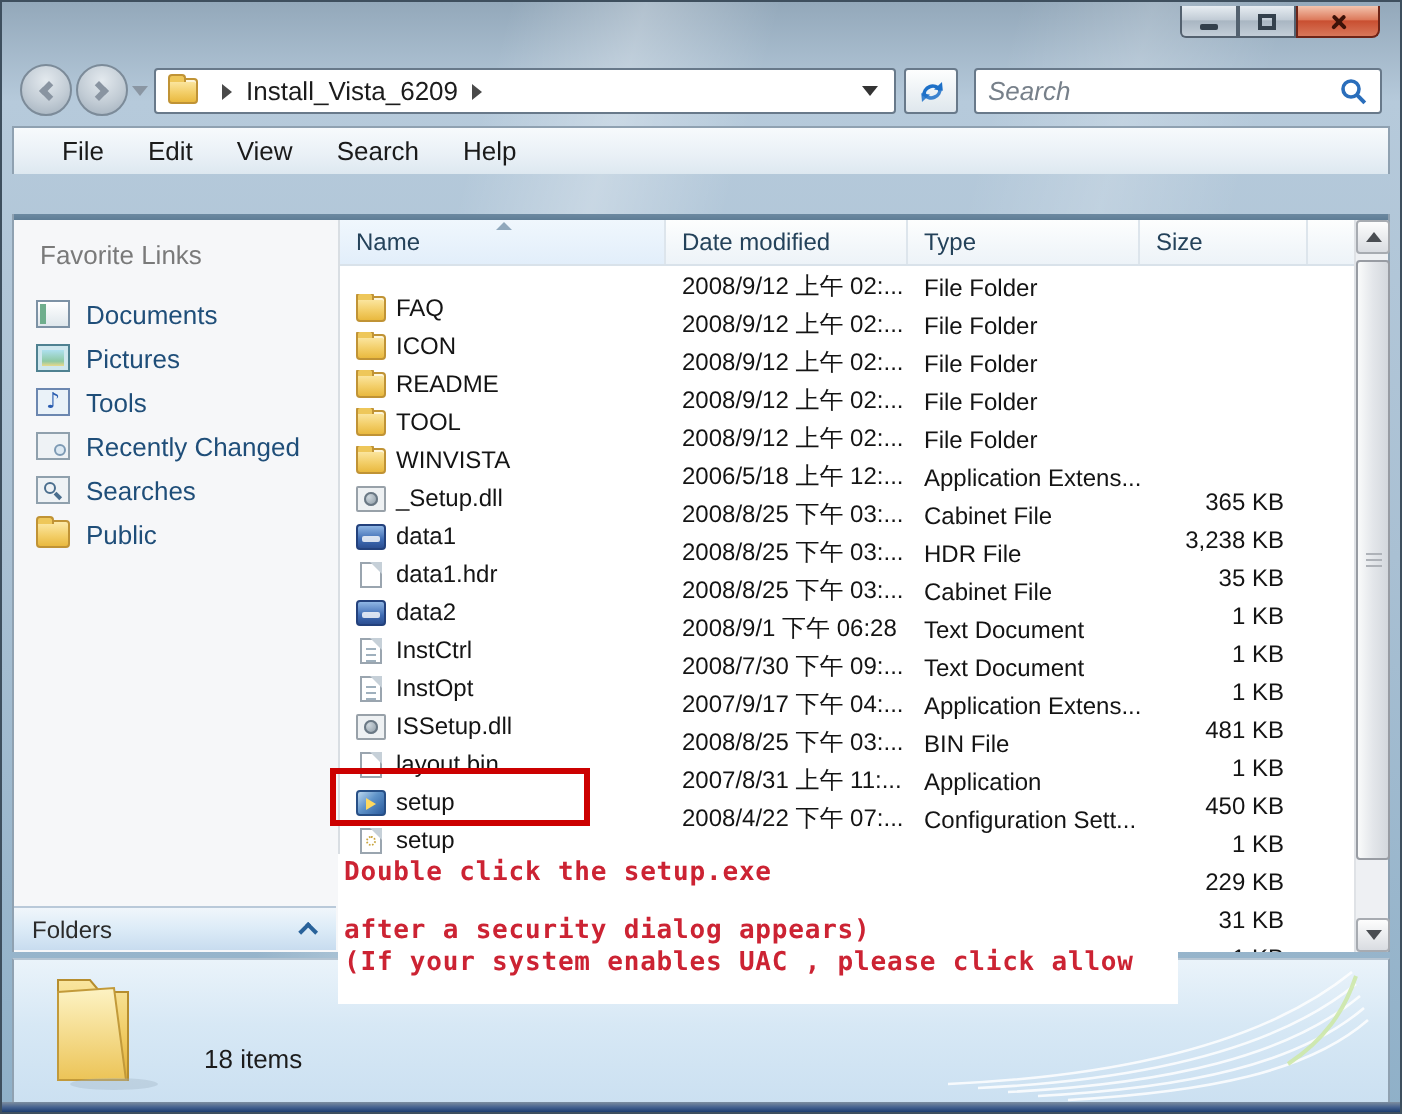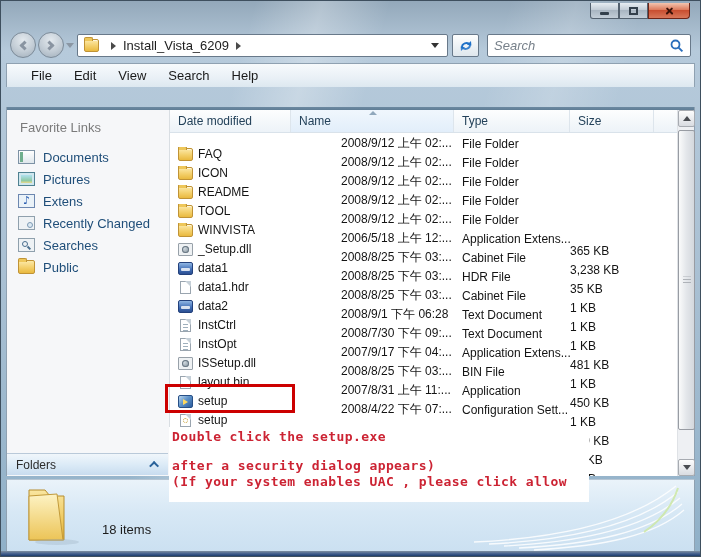--- a/index.html
+++ b/index.html
@@ -118,21 +118,21 @@
   .h-size{width:84px;}
   .h-fill{flex:1;border-right:none;}
   .sort-arrow{position:absolute;left:78px;top:1px;width:0;height:0;
     border-left:4px solid transparent;border-right:4px solid transparent;border-bottom:4px solid #90a8bc;}
   .rows{position:absolute;left:0;top:24px;right:17px;bottom:0;overflow:hidden;font-size:12px;color:#141414;}
   .frow{height:19px;display:flex;align-items:center;}
   .cell{box-sizing:border-box;padding-left:8px;white-space:nowrap;overflow:hidden;}
   .c-name{width:163px;display:flex;align-items:center;margin-top:21px;}
   .c-date{width:121px;}
   .c-type{width:116px;}
-  .c-size{width:84px;text-align:left;padding-right:12px;padding-left:0;margin-top:24px;}
+  .c-size{width:84px;text-align:right;padding-right:12px;padding-left:0;margin-top:24px;}
 
   
   .ficon{position:relative;display:inline-block;width:15px;height:13px;margin-right:5px;flex:none;box-sizing:border-box;}
   .folder-icon{background:linear-gradient(180deg,#fce9a8 0%,#f3cf6a 55%,#e9b93f 100%);border:1px solid #c09335;border-radius:1px 2px 2px 2px;box-shadow:inset 0 1px 0 rgba(255,255,255,.6);}
   .folder-icon::before{content:"";position:absolute;top:-3px;left:-1px;width:7px;height:3px;background:#eec75a;border:1px solid #c09335;border-bottom:none;border-radius:2px 2px 0 0;}
   .dll-icon{background:#eef1f3;border:1px solid #98a1a9;border-radius:1px;}
   .dll-icon::after{content:"";position:absolute;left:3px;top:2px;width:7px;height:7px;border-radius:50%;
     background:radial-gradient(circle at 35% 35%,#cfd8de,#7d8c98);box-shadow:inset 0 0 0 1px #6a7884;}
   .cabinet-icon{background:linear-gradient(180deg,#8fb6e4 0%,#3f6cb4 60%,#2c4f92 100%);border:1px solid #23417c;border-radius:2px;}
   .cabinet-icon::after{content:"";position:absolute;left:2px;right:2px;top:5px;height:3px;background:rgba(255,255,255,.8);border-radius:1px;}
@@ -260,21 +260,21 @@
           <div class="side-item">
             <span class="side-icon documents-icon"></span>
             <span>Documents</span>
           </div>
           <div class="side-item">
             <span class="side-icon pictures-icon"></span>
             <span>Pictures</span>
           </div>
           <div class="side-item">
             <span class="side-icon music-icon">♪</span>
-            <span>Extens</span>
+            <span>Tools</span>
           </div>
           <div class="side-item">
             <span class="side-icon recently-changed-icon"></span>
             <span>Recently Changed</span>
           </div>
           <div class="side-item">
             <span class="side-icon searches-icon"></span>
             <span>Searches</span>
           </div>
           <div class="side-item">
@@ -283,27 +283,27 @@
           </div>
         </div>
       <div class="folders-bar">
         <span>Folders</span>
         <span class="chev-up"></span>
       </div>
     </div>
 
     <div class="filelist">
       <div class="lheader">
-        <div class="hcell h-date">
-            <span>Date modified</span>
-          </div>
         <div class="hcell h-name">
           <span>Name</span>
           <span class="sort-arrow"></span>
         </div>
+        <div class="hcell h-date">
+            <span>Date modified</span>
+          </div>
         <div class="hcell h-type">
             <span>Type</span>
           </div>
         <div class="hcell h-size">
             <span>Size</span>
           </div>
         <div class="hcell h-fill"></div>
       </div>
       <div class="rows">
           <div class="frow">

